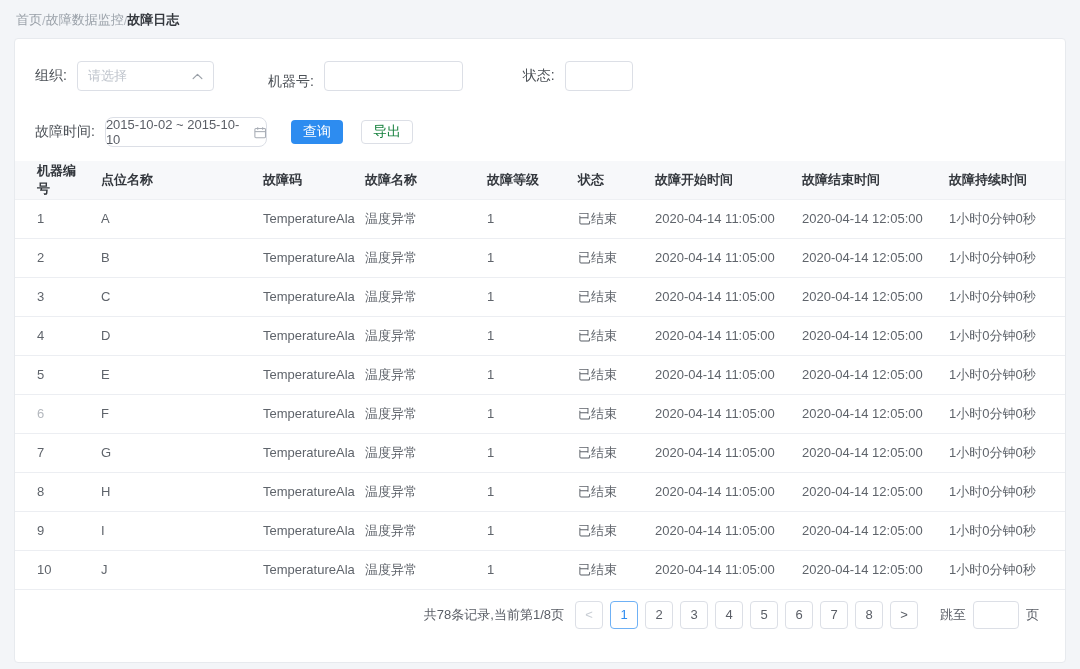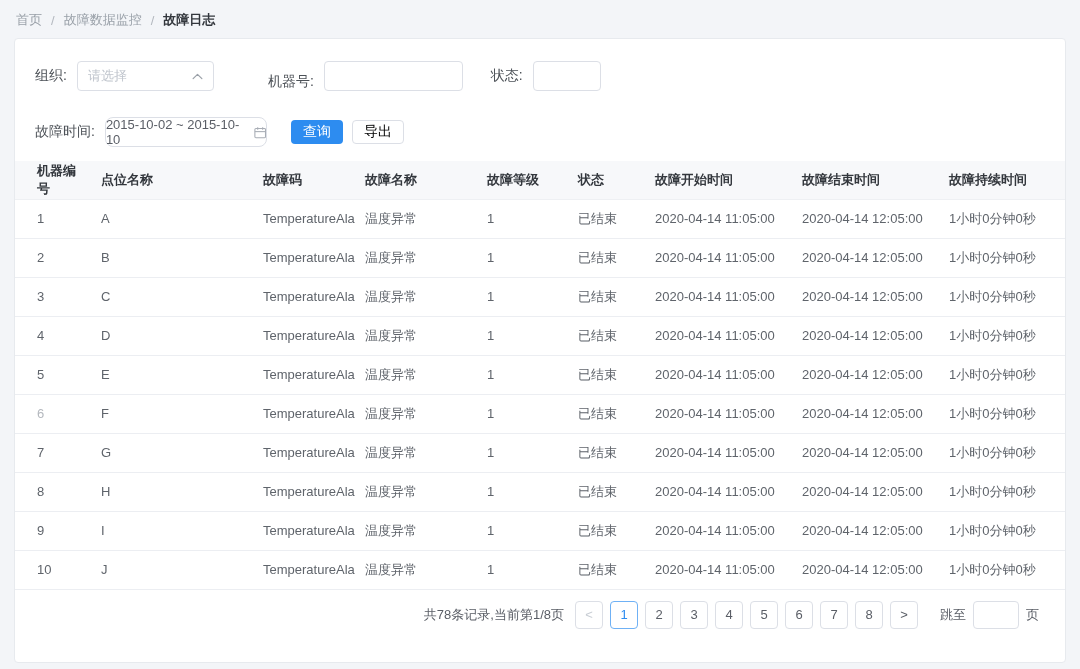--- a/index.html
+++ b/index.html
@@ -6,21 +6,21 @@
   html,body { margin:0; padding:0; }
   body {
     width:1080px; height:669px;
     background:#f3f5f8;
     font-family:"Liberation Sans","DejaVu Sans",sans-serif;
     color:#5a5e66;
     overflow:hidden;
   }
   
   .breadcrumb {
-    display:flex; align-items:center; gap:9px;
+    display:flex; align-items:center; 
     padding:11px 0 9px 16px;
     font-size:13px; color:#99a0a8;
   }
   .crumb { color:#99a0a8; }
   .crumb.current { color:#33373d; font-weight:bold; }
   .crumb-sep { color:#b3b8bf; }
 
   
   .card {
     margin:0 14px;
@@ -50,40 +50,40 @@
     height:30px; border:1px solid #dcdfe6; border-radius:4px;
     background:#fff; padding:0 10px; font-size:13px; color:#5a5e66;
     outline:none;
     font-family:"Liberation Sans","DejaVu Sans",sans-serif;
   }
   .w-machine { width:139px; }
   .w-code { width:139px; }
   .w-status { width:68px; }
   .g-machine { margin-left:54px;align-items:flex-end; }
   .g-code { margin-left:40px; }
-  .g-status { margin-left:28px; }
+  .g-status { margin-left:60px; }
 
   .date-box {
     width:162px; height:30px;
     border:1px solid #dcdfe6; border-radius:8px;
     background:#fff;
     display:flex; align-items:center; justify-content:center;
     gap:7px; font-size:13px; color:#5a5e66;
     cursor:pointer;
   }
   .cal-icon { width:13px; height:13px; display:block; }
 
   .btn {
     height:24px; border-radius:4px; font-size:14px;
     display:flex; align-items:center; justify-content:center;
     padding:0 11px; cursor:pointer; border:1px solid transparent;
     font-family:"Liberation Sans","DejaVu Sans",sans-serif;
   }
   .btn-primary { background:#2d8cf0; color:#fff; margin-left:24px; }
-  .btn-plain { background:#fff; color:#000000; border-color:#dcdfe6; margin-left:9px; }
+  .btn-plain { background:#fff; color:#15803d; border-color:#dcdfe6; margin-left:18px; }
 
   
   table { width:100%; border-collapse:collapse; table-layout:fixed; margin-top:14px; font-size:13px; }
   thead th {
     background:#f7f8fa; color:#33373d; font-weight:bold;
     text-align:left; height:38px; padding:0 10px;
     border-bottom:1px solid #eef0f3;
   }
   tbody td {
     height:39px; padding:0 10px; color:#5f646b;

